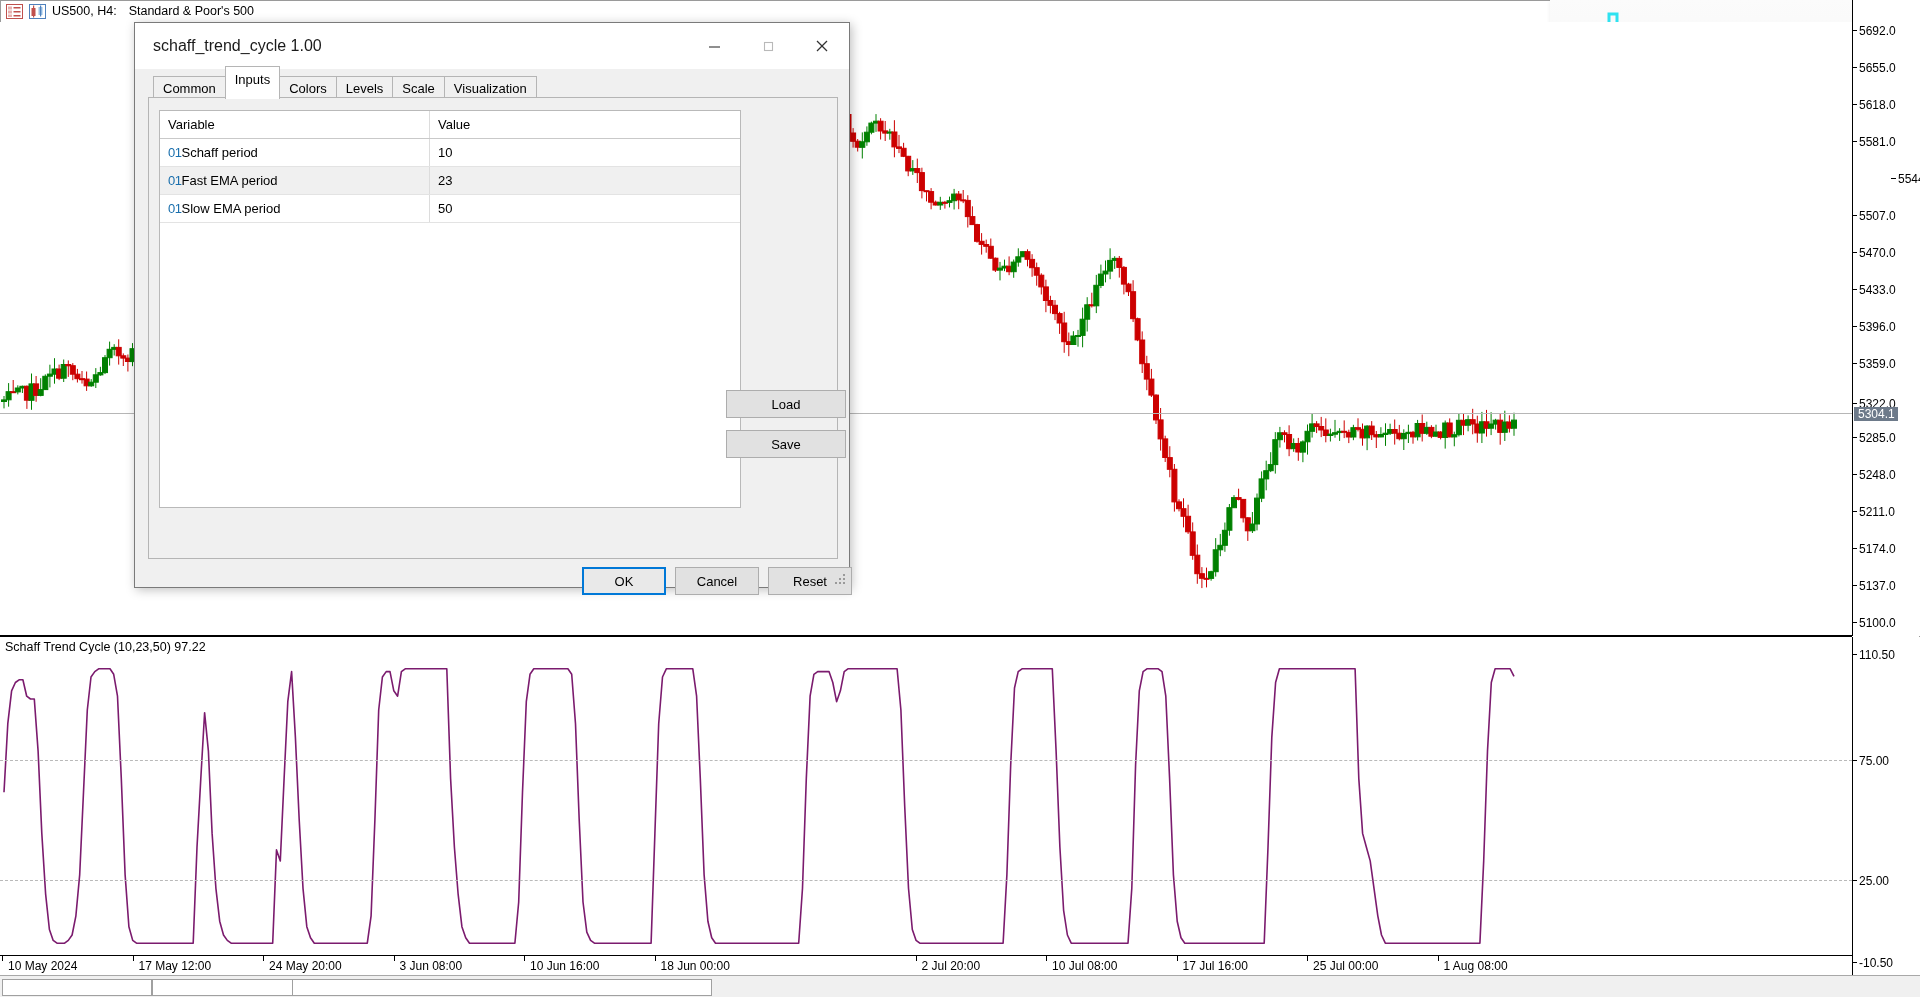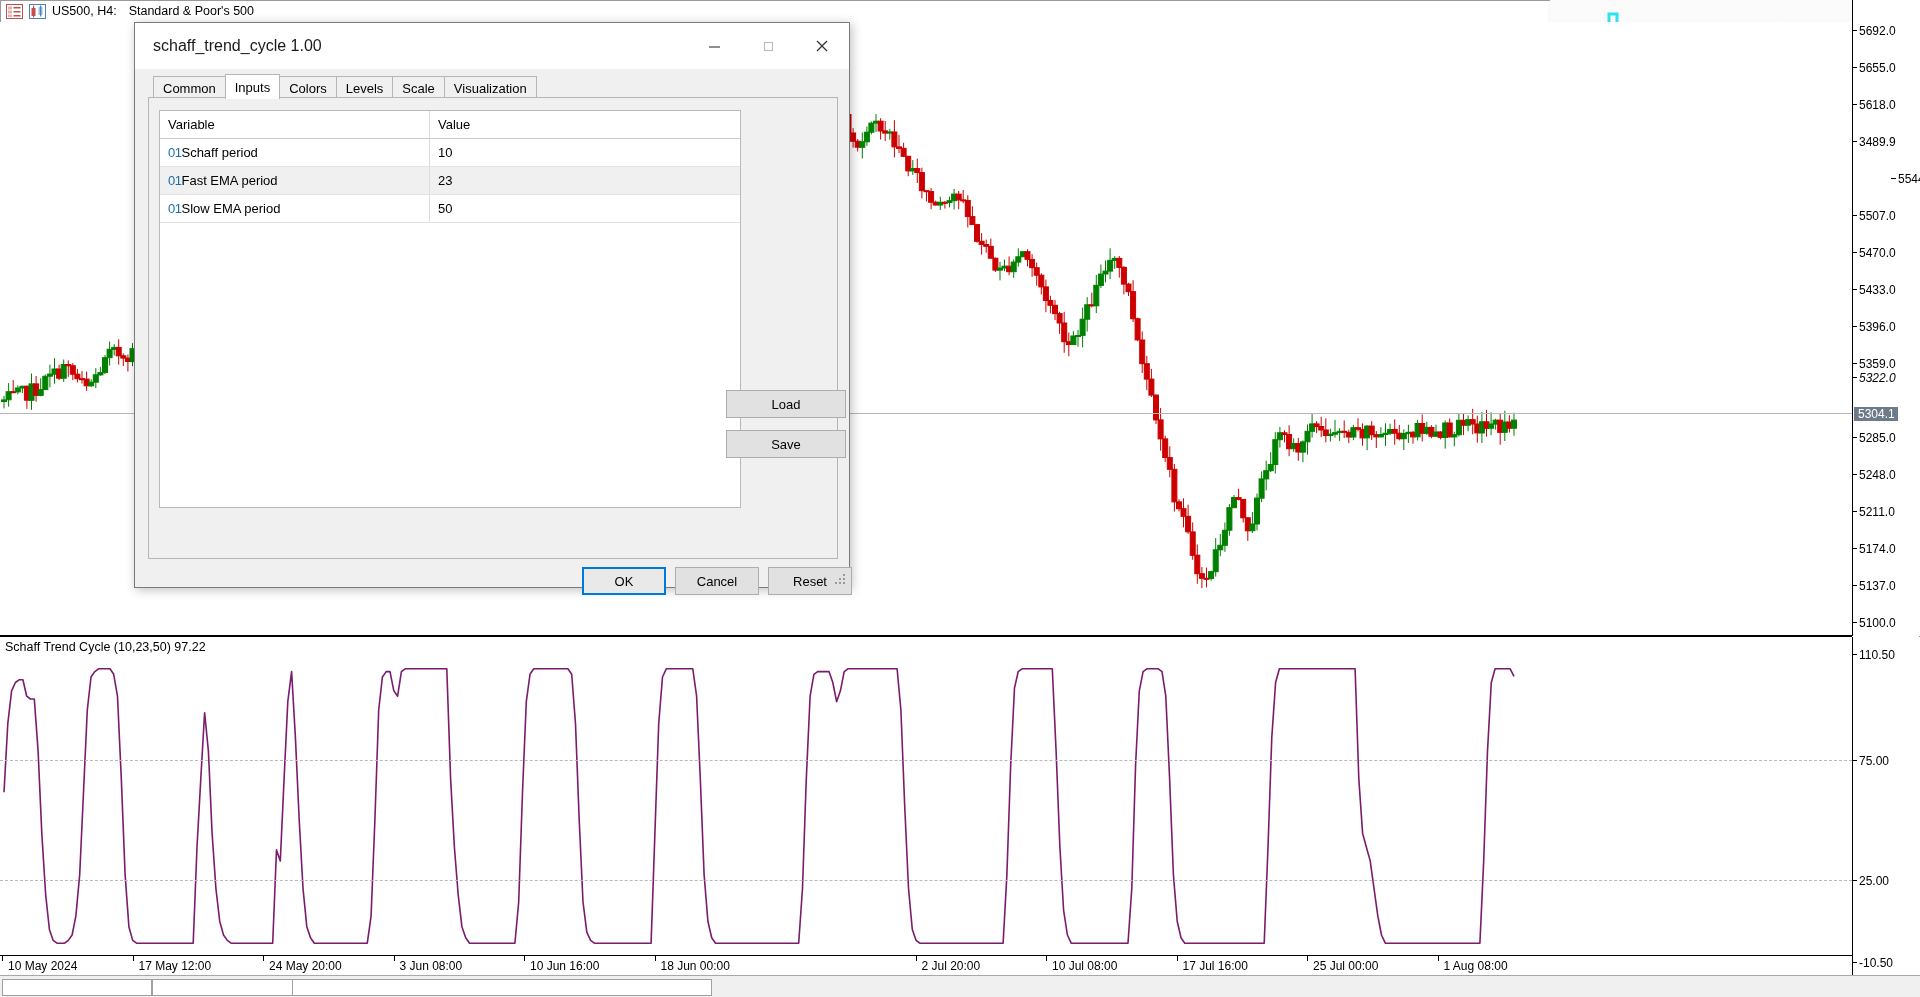--- a/index.html
+++ b/index.html
@@ -60,21 +60,21 @@
   
   .dlg{position:absolute;left:134px;top:22px;width:716px;height:566px;background:#f0f0f0;
        border:1px solid #7a7a7a;box-shadow:2px 2px 10px rgba(0,0,0,.25);box-sizing:border-box;}
   .dlg-title{position:absolute;left:0;top:0;width:100%;height:46px;background:#ffffff;display:flex;align-items:center;box-sizing:border-box;}
   .dlg-title-text{margin-left:18px;font-size:16px;color:#1a1a1a;}
   .dlg-btns{margin-left:auto;display:flex;height:46px;}
   .dlg-btn{width:54px;height:46px;display:flex;align-items:center;justify-content:center;font-size:15px;color:#333;}
 
   .tabs{position:absolute;left:18px;top:46px;height:30px;display:flex;align-items:flex-end;font-size:13px;}
   .tab{height:23px;line-height:23px;padding:0 9px;background:#f0f0f0;border:1px solid #b5b5b5;border-bottom:none;margin-right:-1px;color:#000;box-sizing:border-box;}
-  .tab.active{background:#fff;height:25px;line-height:26px;border-color:#b5b5b5;position:relative;z-index:3;}
+  .tab.active{background:#fff;height:33px;line-height:26px;border-color:#b5b5b5;position:relative;z-index:3;}
 
   .tab-body{position:absolute;left:13px;top:74px;width:690px;height:462px;background:#f0f0f0;border:1px solid #b5b5b5;box-sizing:border-box;}
 
   .grid{position:absolute;left:10px;top:12px;width:582px;height:398px;background:#fff;border:1px solid #b9b9b9;box-sizing:border-box;overflow:hidden;}
   .grow{display:flex;height:28px;align-items:center;border-bottom:1px solid #e3e3e3;box-sizing:border-box;font-size:13px;color:#000;}
   .grow.head{background:#fff;border-bottom:1px solid #c9c9c9;}
   .grow.alt{background:#f0f0f0;}
   .gcell-var{width:270px;display:flex;align-items:center;height:100%;padding-left:8px;box-sizing:border-box;border-right:1px solid #dcdcdc;}
   .gcell-val{flex:1;padding-left:8px;box-sizing:border-box;height:100%;display:flex;align-items:center;}
   .var-ico{color:#1a6fad;font-size:13px;letter-spacing:-.5px;font-family:"Liberation Sans",sans-serif;}
@@ -790,28 +790,28 @@
         <rect x="1511.5" y="398.1" width="5" height="8.1" fill="#008000" stroke="#008000"></rect>
       </svg>
   </div>
 
   <div class="pane-sep"></div>
 
   <div class="price-axis" id="priceaxis">
       <div class="tk" style="top: 25px;"><span>5692.0</span></div>
       <div class="tk" style="top: 62px;"><span>5655.0</span></div>
       <div class="tk" style="top: 99px;"><span>5618.0</span></div>
-      <div class="tk" style="top: 136px;"><span>3489.9</span></div>
+      <div class="tk" style="top: 136px;"><span>5581.0</span></div>
       <div class="tk" style="top: 173px; margin-left: 39px;"><span>5544.0</span></div>
       <div class="tk" style="top: 210px;"><span>5507.0</span></div>
       <div class="tk" style="top: 247px;"><span>5470.0</span></div>
       <div class="tk" style="top: 284px;"><span>5433.0</span></div>
       <div class="tk" style="top: 321px;"><span>5396.0</span></div>
       <div class="tk" style="top: 358px;"><span>5359.0</span></div>
-      <div class="tk" style="top: 372px; font-style: italic;"><span>5322.0</span></div>
+      <div class="tk" style="top: 398px;"><span>5322.0</span></div>
       <div class="tk" style="top: 432px;"><span>5285.0</span></div>
       <div class="tk" style="top: 469px;"><span>5248.0</span></div>
       <div class="tk" style="top: 506px;"><span>5211.0</span></div>
       <div class="tk" style="top: 543px;"><span>5174.0</span></div>
       <div class="tk" style="top: 580px;"><span>5137.0</span></div>
       <div class="tk" style="top: 617px;"><span>5100.0</span></div>
       <div class="price-cur" style="top: 407px; background: rgb(109, 122, 138);">5304.1</div>
     </div>
 
   <div class="ind-pane">

